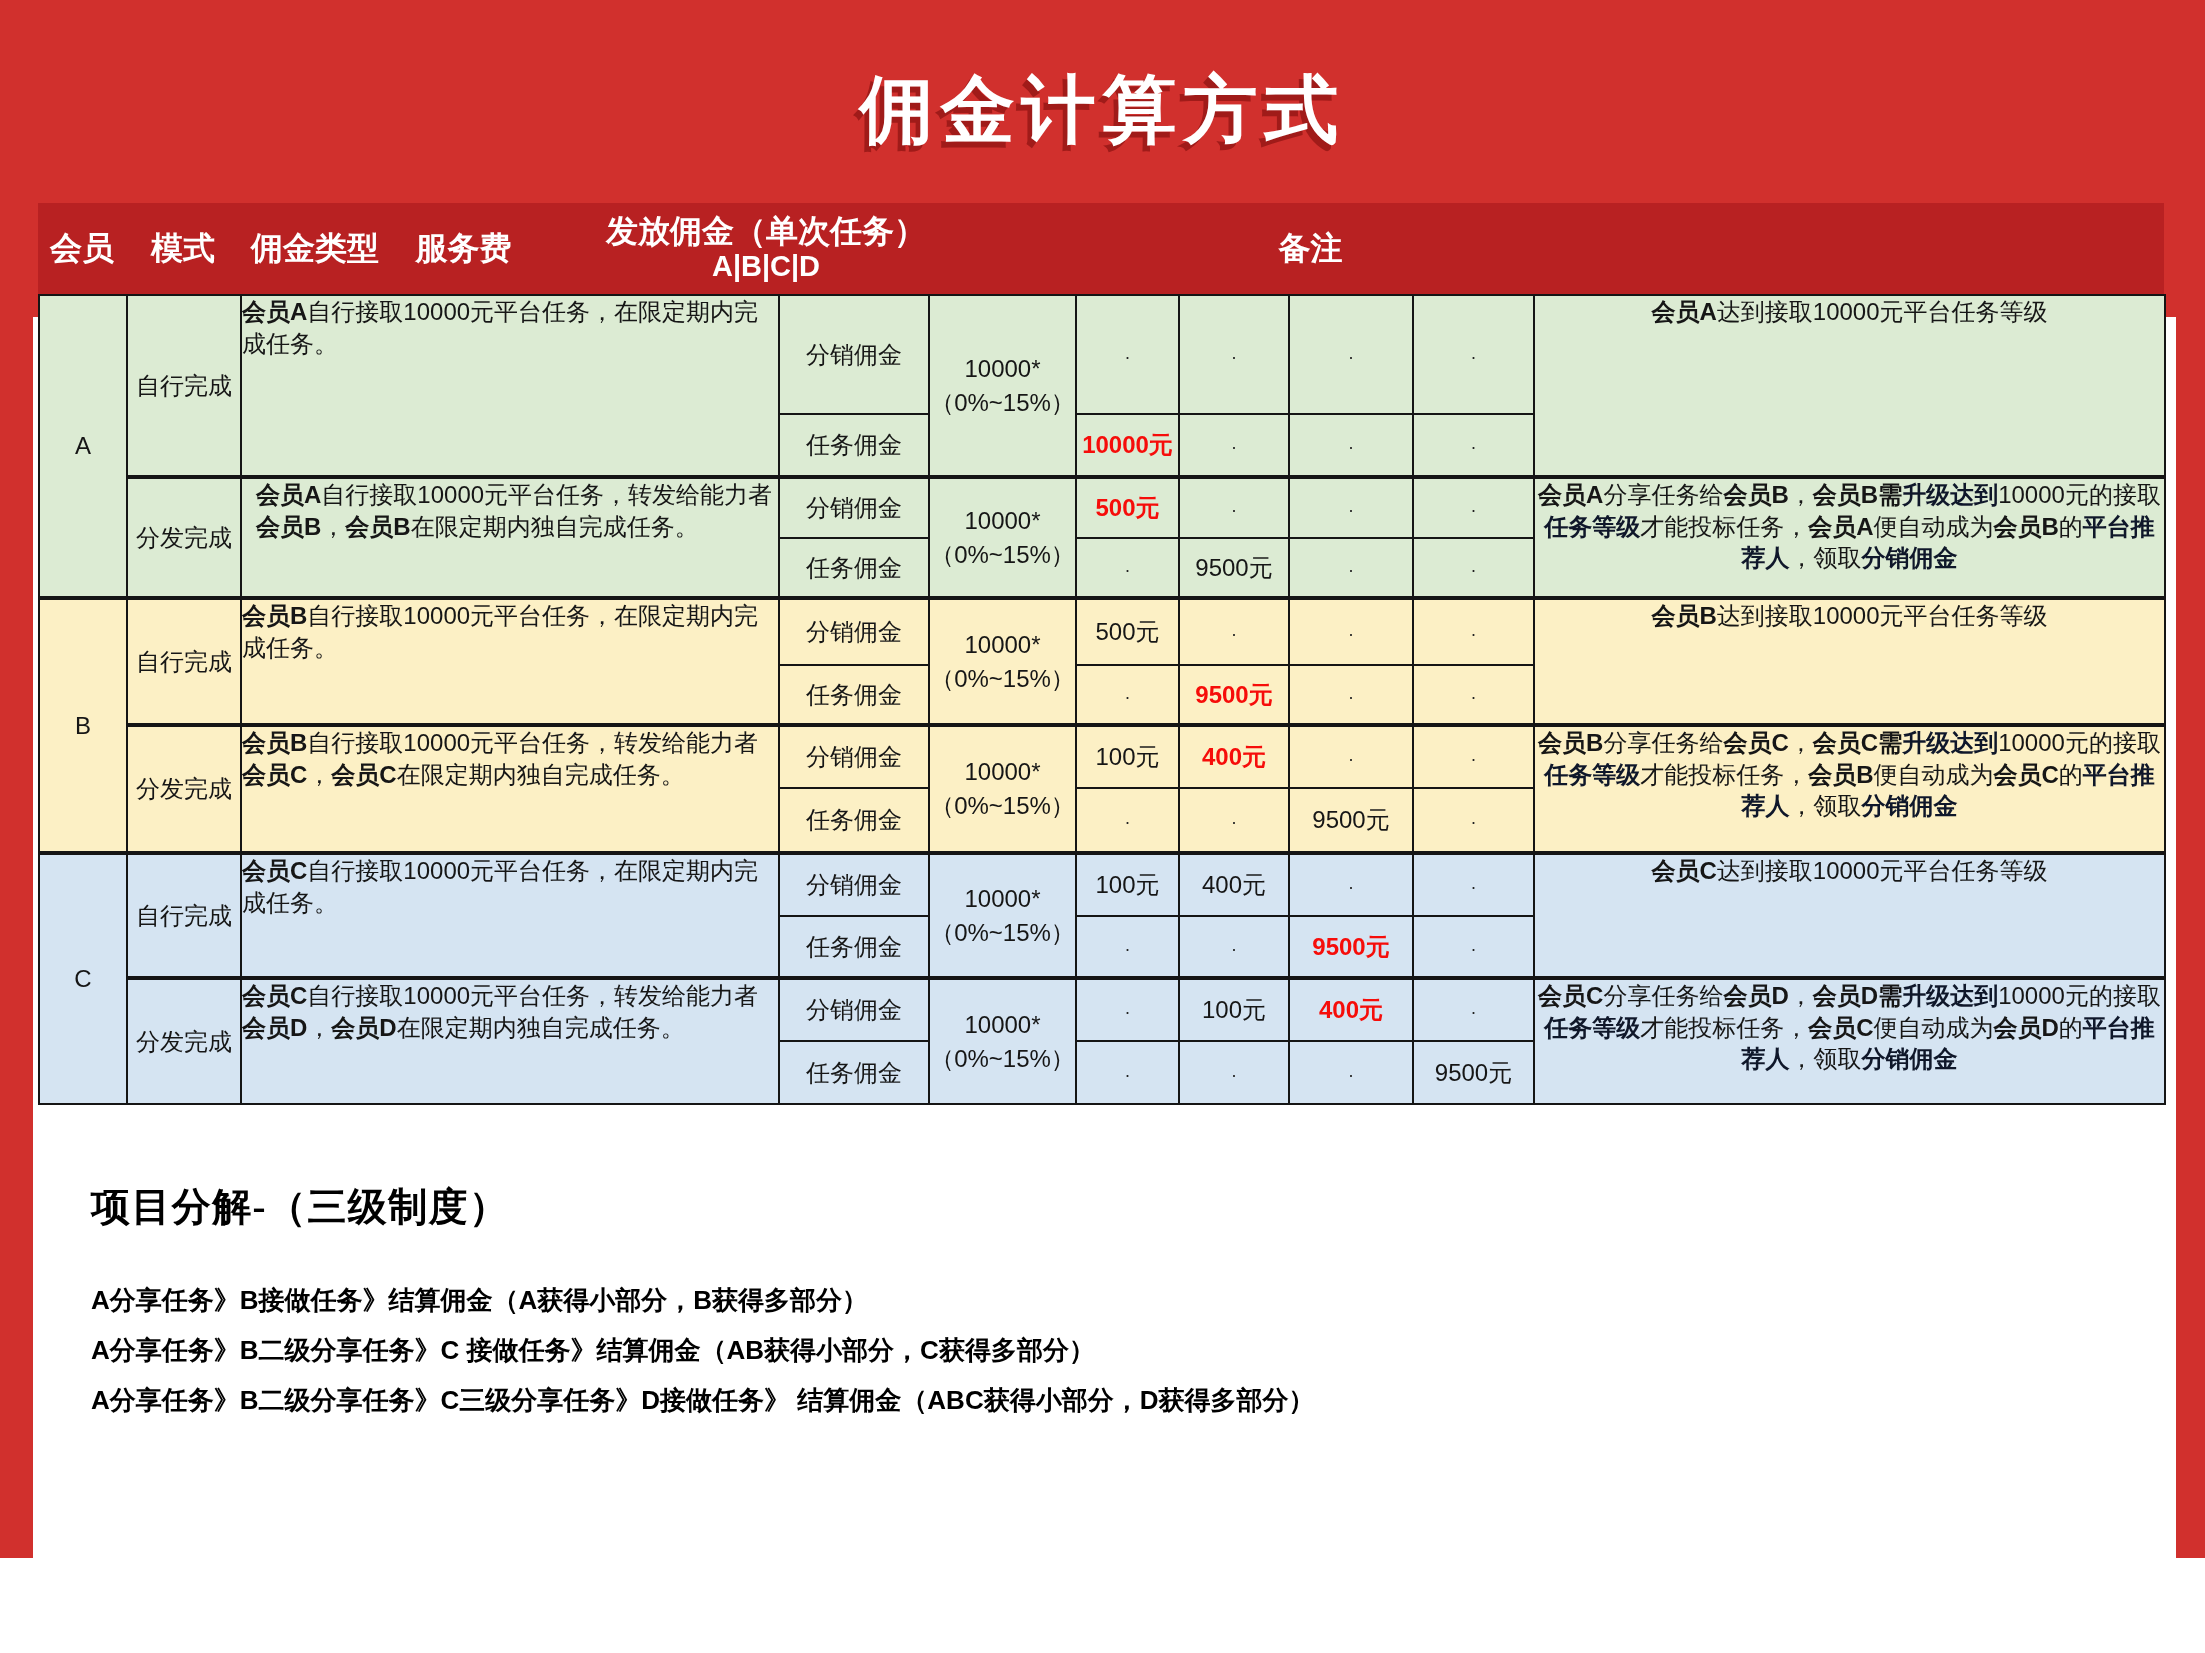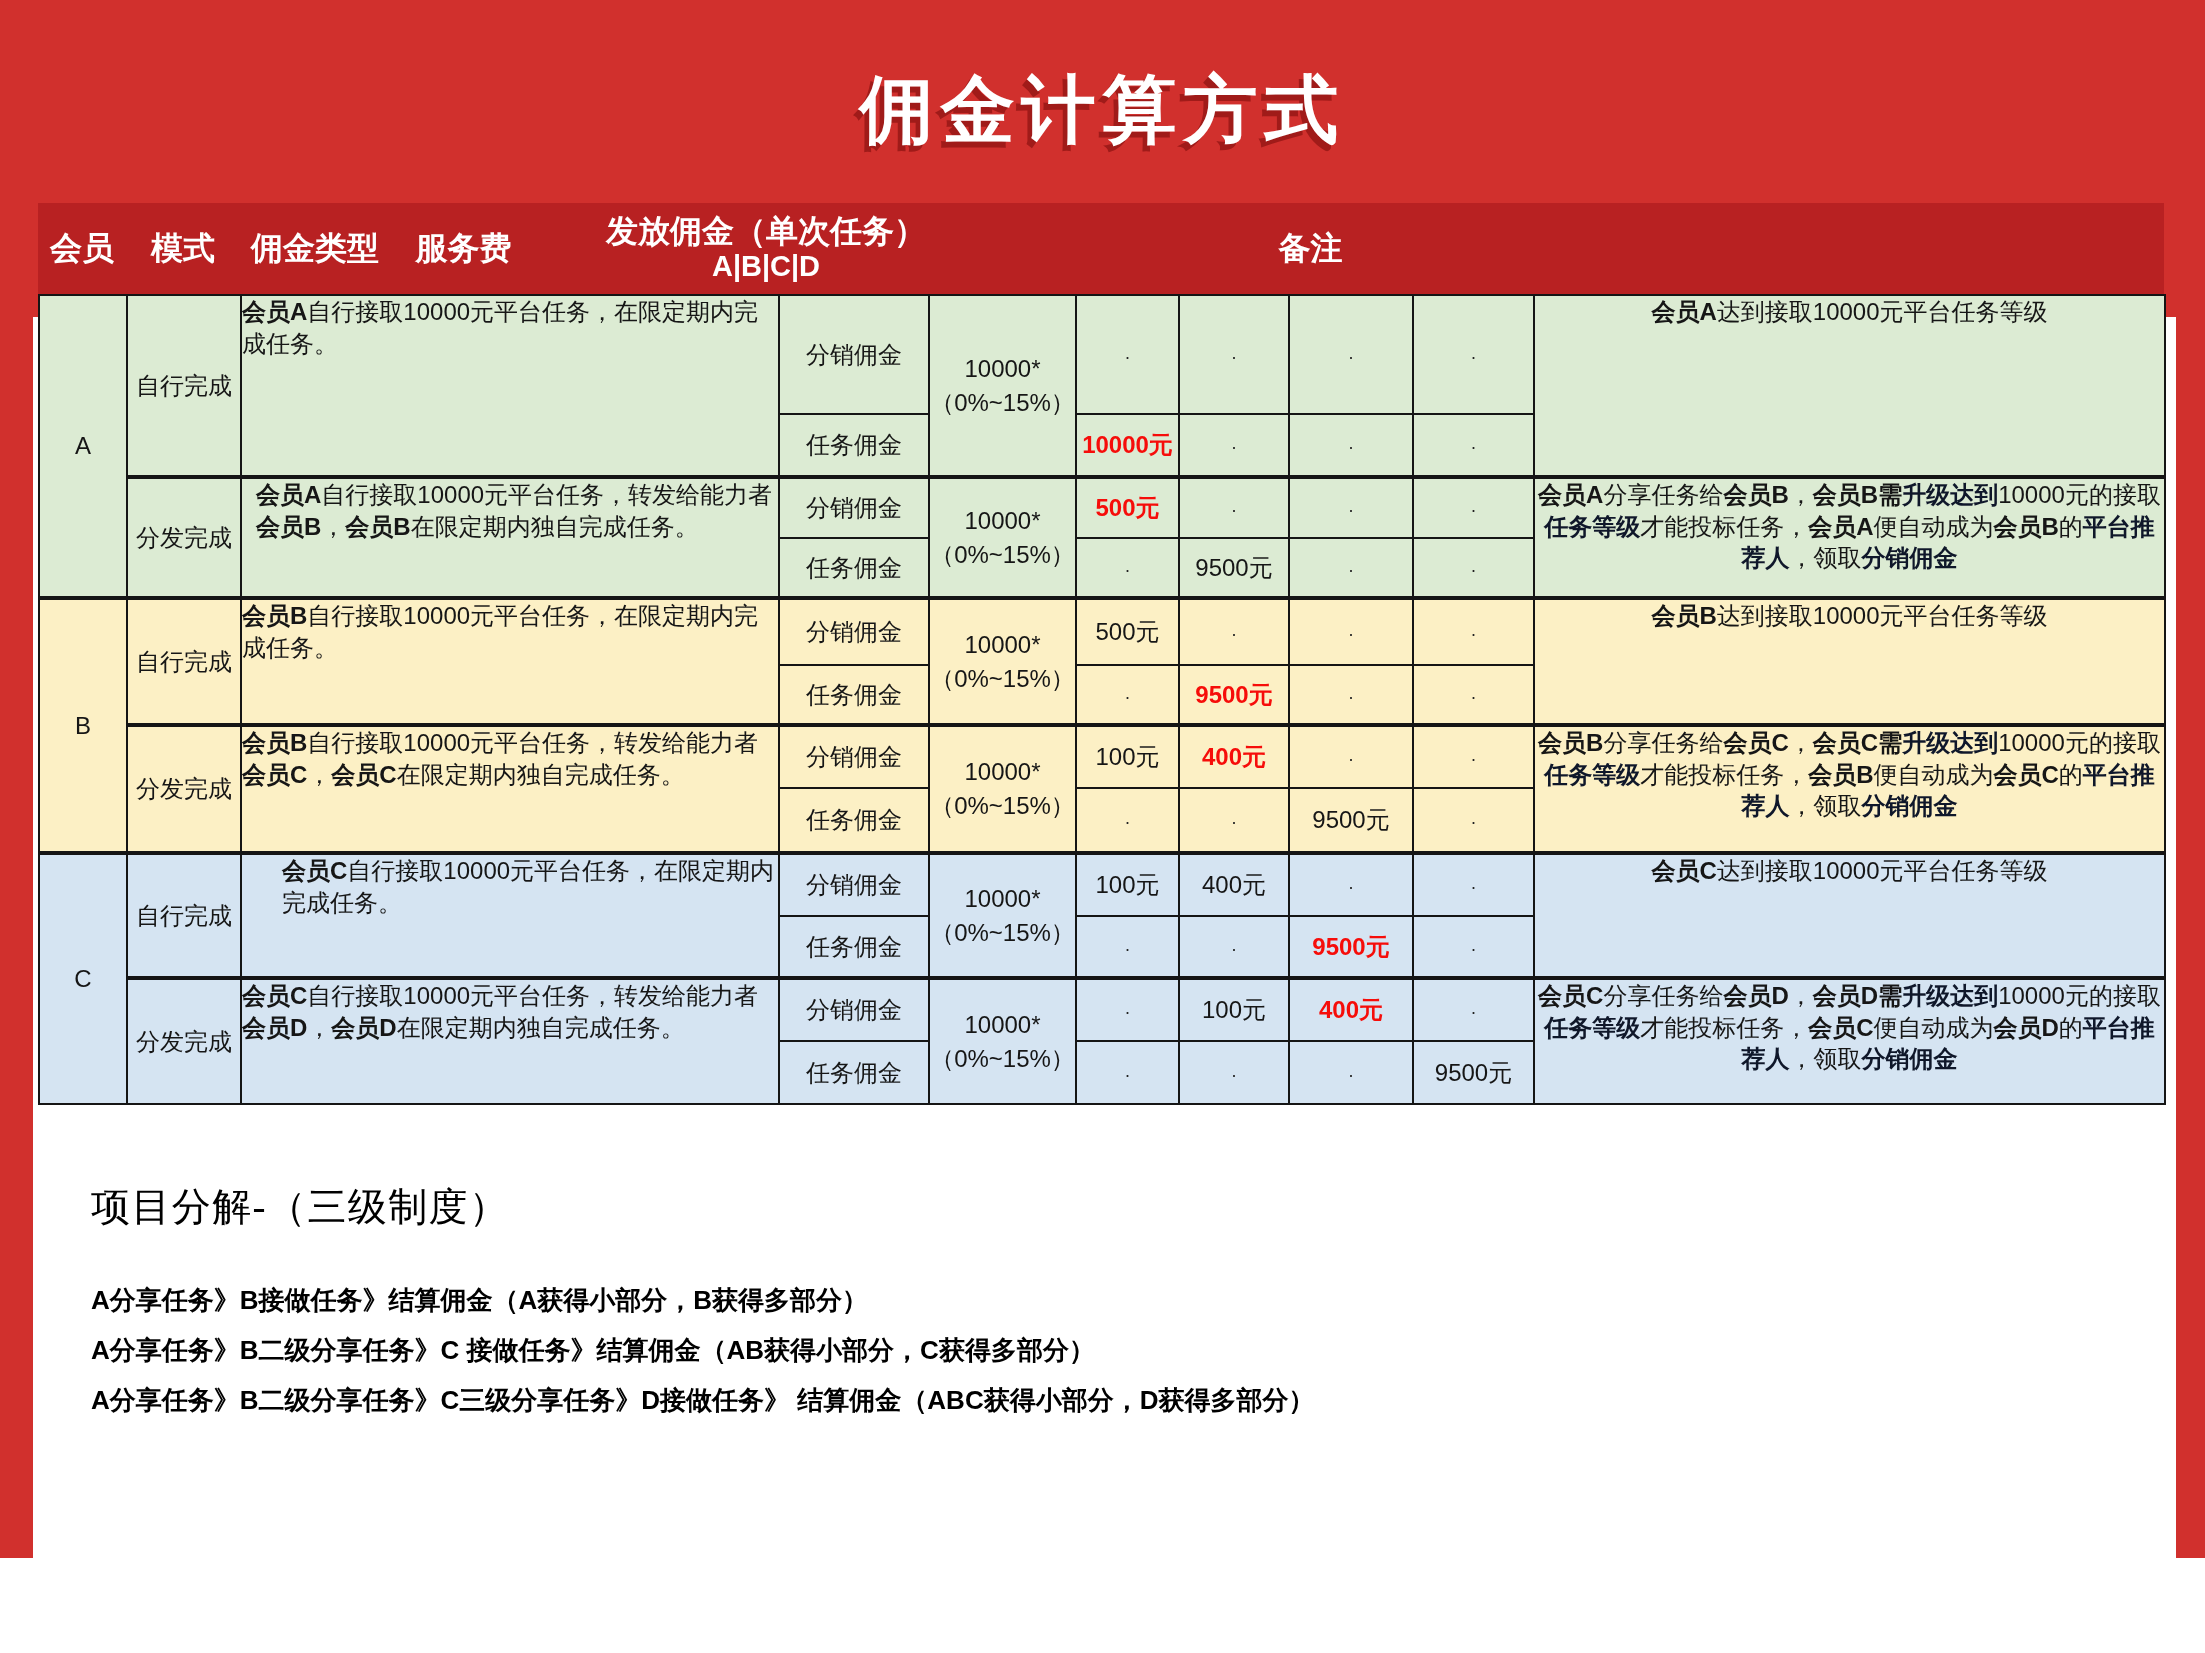--- a/index.html
+++ b/index.html
@@ -57,21 +57,21 @@
   td.val{text-align:center;vertical-align:middle;}
   td.remark{vertical-align:top;text-align:center;padding:2.8px 8.3px 2.8px 8.3px;line-height:1.32;}
   .b{font-weight:bold;}
   .r{color:#0f172a;}
   .val-red{color:#f60d0a;font-weight:bold;}
   .dot{font-size:18px;color:#222;}
   
   .footer-heading{
     position:absolute;left:91px;top:1180px;
     font-family:"Liberation Serif","DejaVu Serif",serif;
-    font-weight:normal;font-size:39px;letter-spacing:1.4px;color:#000;
+    font-weight:bold;font-size:39px;letter-spacing:1.4px;color:#000;
   }
   .footer-lines{
     position:absolute;left:91px;top:1275px;
     font-weight:bold;font-size:26px;line-height:50px;color:#000;
   }
 </style>
 </head>
 <body>
 
 <div class="canvas">
@@ -198,21 +198,21 @@
         <tr style="height: 65px;">
           <td class="ctype" style="background: rgb(252, 240, 197);">任务佣金</td>
           <td class="val" style="background: rgb(252, 240, 197);"><span class="dot">·</span></td>
           <td class="val" style="background: rgb(252, 240, 197);"><span class="dot">·</span></td>
           <td class="val" style="background: rgb(252, 240, 197);"><span>9500元</span></td>
           <td class="val" style="background: rgb(252, 240, 197);"><span class="dot">·</span></td>
         </tr>
         <tr class="group-sep" style="height: 63px;">
           <td class="member" rowspan="4" style="background: rgb(213, 228, 242);">C</td>
           <td class="mode" rowspan="2" style="background: rgb(213, 228, 242);">自行完成</td>
-          <td class="method" rowspan="2" style="background: rgb(213, 228, 242); padding-left: 40px;"><span class="b">会员C</span><span>自行接取10000元平台任务，在限定期内完成任务。</span></td>
+          <td class="method" rowspan="2" style="background: rgb(213, 228, 242);"><span class="b">会员C</span><span>自行接取10000元平台任务，在限定期内完成任务。</span></td>
           <td class="ctype" style="background: rgb(213, 228, 242);">分销佣金</td>
           <td class="fee" rowspan="2" style="background: rgb(213, 228, 242);">
             <div>10000*</div>
             <div>（0%~15%）</div>
           </td>
           <td class="val" style="background: rgb(213, 228, 242);"><span>100元</span></td>
           <td class="val" style="background: rgb(213, 228, 242);"><span>400元</span></td>
           <td class="val" style="background: rgb(213, 228, 242);"><span class="dot">·</span></td>
           <td class="val" style="background: rgb(213, 228, 242);"><span class="dot">·</span></td>
           <td class="remark" rowspan="2" style="background: rgb(213, 228, 242);"><span class="b">会员C</span><span>达到接取10000元平台任务等级</span></td>

